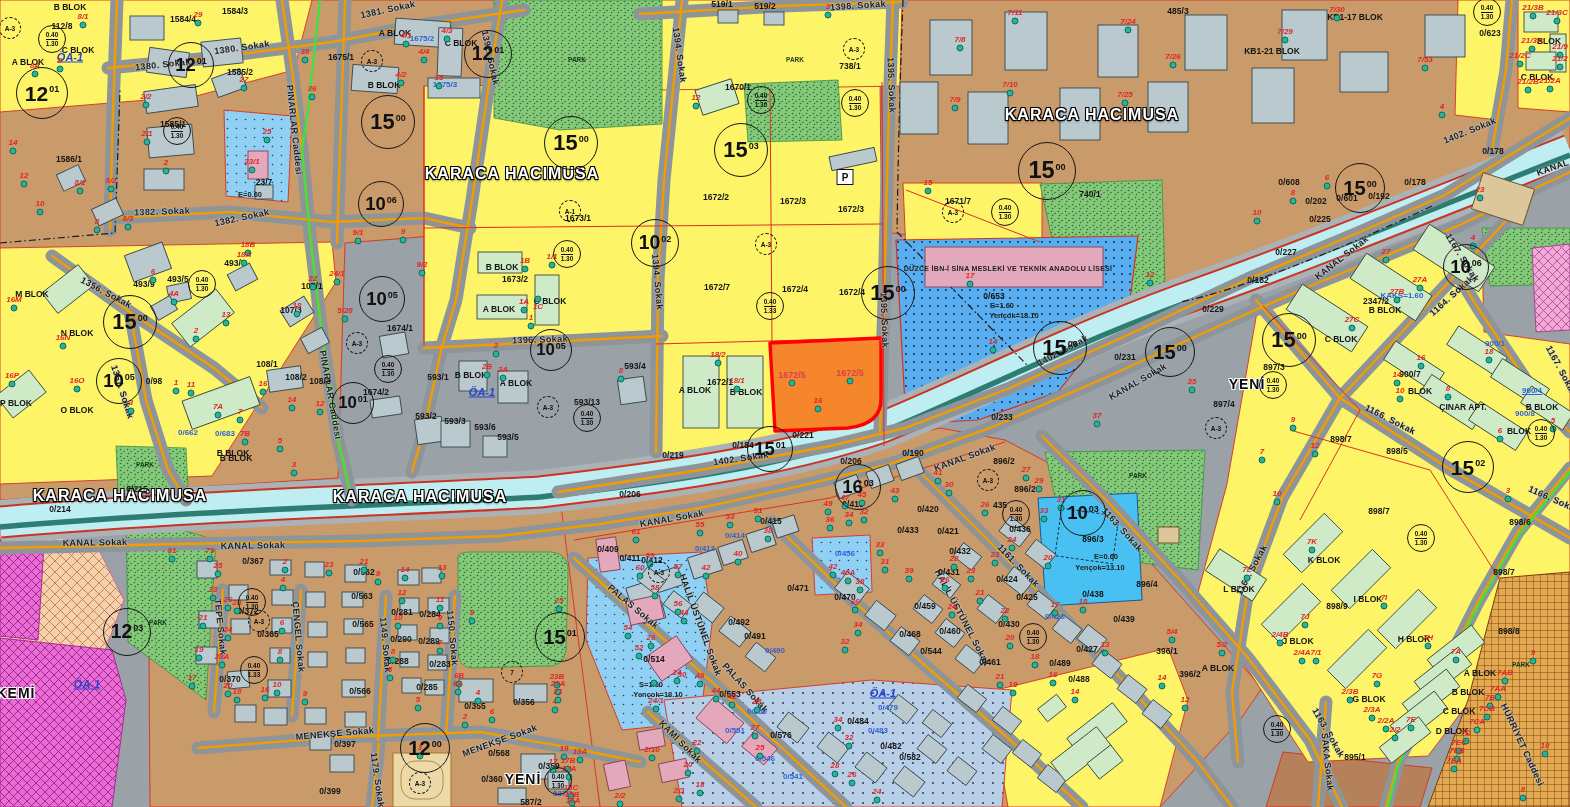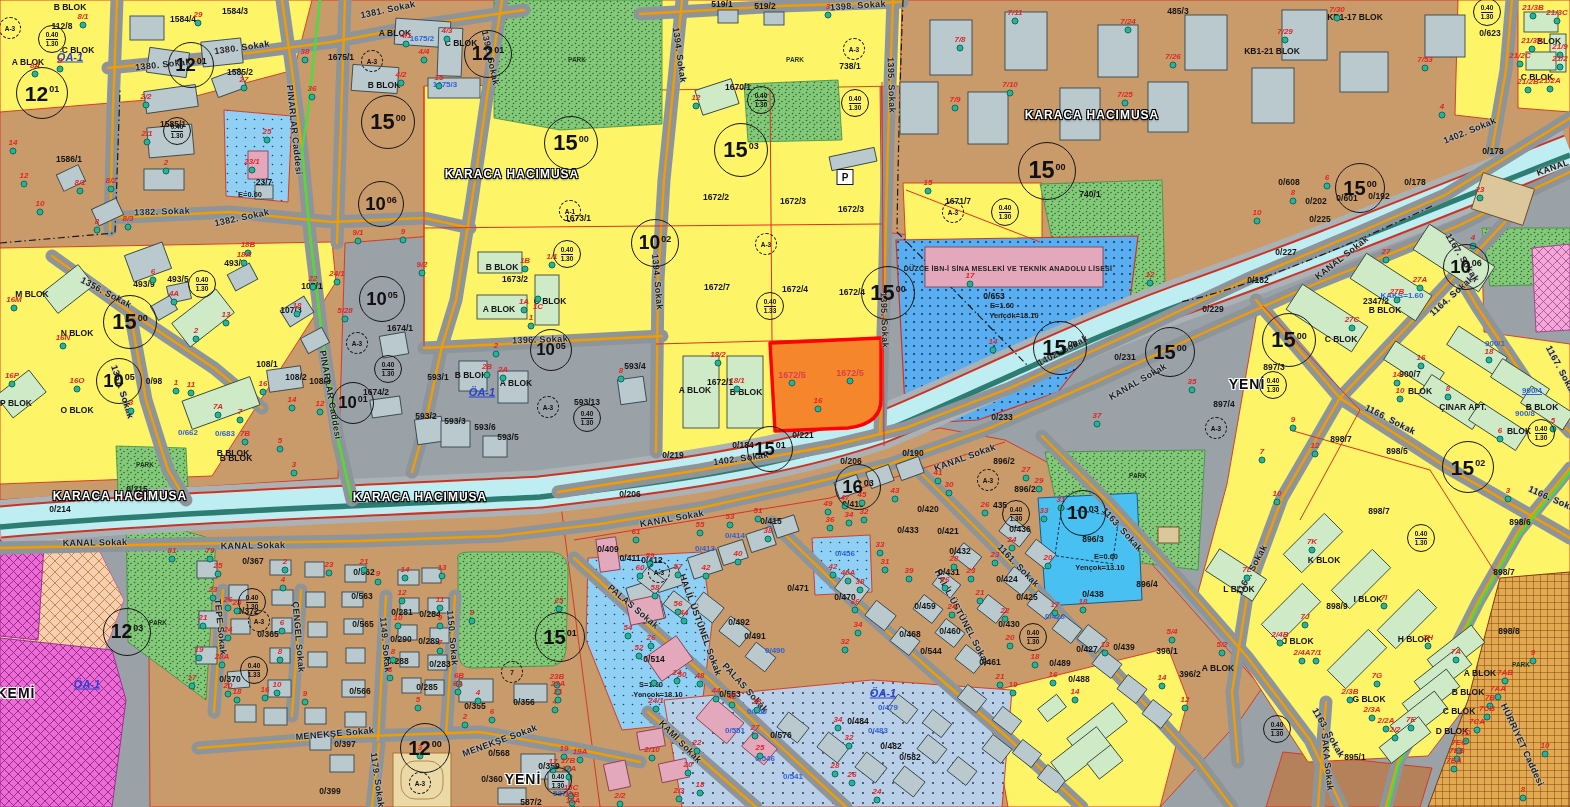--- a/index.html
+++ b/index.html
@@ -6,21 +6,21 @@
   #map{position:relative;width:1570px;height:807px;overflow:hidden;background:#9aa1a7;
        font-family:"Liberation Sans",sans-serif;}
   #map svg{position:absolute;left:0;top:0;}
   #labels{position:absolute;left:0;top:0;width:100%;height:100%;z-index:5;}
   .lb{position:absolute;transform:translate(-50%,-50%);white-space:nowrap;line-height:1;}
   .lb.k{font-size:8.5px;font-weight:700;color:#151515;}
   .lb.b{font-size:8px;font-weight:700;color:#2f62d8;}
   .lb.r{font-size:8px;font-weight:700;font-style:italic;color:#e02828;}
   .lb.sel{font-size:9px;font-weight:700;color:#d9404e;}
   .lb.st{font-size:9px;font-weight:700;color:#1c1c1c;letter-spacing:.4px;text-shadow:0 0 2px #c9cfd2,0 0 2px #c9cfd2;}
-  .lb.hood{font-size:12px;font-weight:700;color:#fff;letter-spacing:1px;
+  .lb.hood{font-size:16px;font-weight:700;color:#fff;letter-spacing:1px;
      text-shadow:-1px -1px 0 #000,1px -1px 0 #000,-1px 1px 0 #000,1px 1px 0 #000,0 2px 2px #0008;}
   .lb.dark{font-size:14px;font-weight:700;color:#0c0c0c;letter-spacing:1px;
      text-shadow:-1px -1px 0 #fff,1px -1px 0 #fff,-1px 1px 0 #fff,1px 1px 0 #fff;}
   .lb.tiny{font-size:6.5px;font-weight:700;color:#1d3a1d;}
   .lb.sch{font-size:7px;font-weight:700;color:#222;letter-spacing:.3px;}
   .lb.meta{font-size:7.5px;font-weight:700;color:#222;}
   .lb.name{font-size:11px;font-weight:700;font-style:italic;color:#2743d0;text-decoration:underline;}
   .pt{position:absolute;width:5px;height:5px;border-radius:50%;background:#27b39b;border:1px solid #0e6c5c;
       transform:translate(-50%,-50%);}
   .zc{position:absolute;border:1.4px solid #161616;border-radius:50%;transform:translate(-50%,-50%);
@@ -628,21 +628,21 @@
       <span class="lb k" style="left: 949px; top: 572px;">0/431</span>
       <span class="lb k" style="left: 1020px; top: 529px;">0/436</span>
       <span class="lb k" style="left: 1000px; top: 505px;">435</span>
       <span class="lb k" style="left: 1004px; top: 461px;">896/2</span>
       <span class="lb k" style="left: 1025px; top: 489px;">896/2</span>
       <span class="lb k" style="left: 1093px; top: 539px;">896/3</span>
       <span class="lb meta" style="left: 1106px; top: 557px;">E=0.60</span>
       <span class="lb meta" style="left: 1100px; top: 568px;">Yençok=13.10</span>
       <span class="lb k" style="left: 1147px; top: 584px;">896/4</span>
       <span class="lb k" style="left: 1093px; top: 594px;">0/438</span>
-      <span class="lb k" style="left: 1124px; top: 619px; margin-top: 28px;">0/439</span>
+      <span class="lb k" style="left: 1124px; top: 619px;">0/439</span>
       <span class="lb k" style="left: 1007px; top: 579px;">0/424</span>
       <span class="lb k" style="left: 1027px; top: 597px;">0/425</span>
       <span class="lb k" style="left: 1009px; top: 624px;">0/430</span>
       <span class="lb k" style="left: 1087px; top: 649px;">0/427</span>
       <span class="lb k" style="left: 1060px; top: 663px;">0/489</span>
       <span class="lb k" style="left: 1079px; top: 679px;">0/488</span>
       <span class="lb k" style="left: 990px; top: 662px;">0/461</span>
       <span class="lb k" style="left: 950px; top: 631px;">0/460</span>
       <span class="lb k" style="left: 925px; top: 606px;">0/459</span>
       <span class="lb k" style="left: 910px; top: 634px;">0/468</span>

